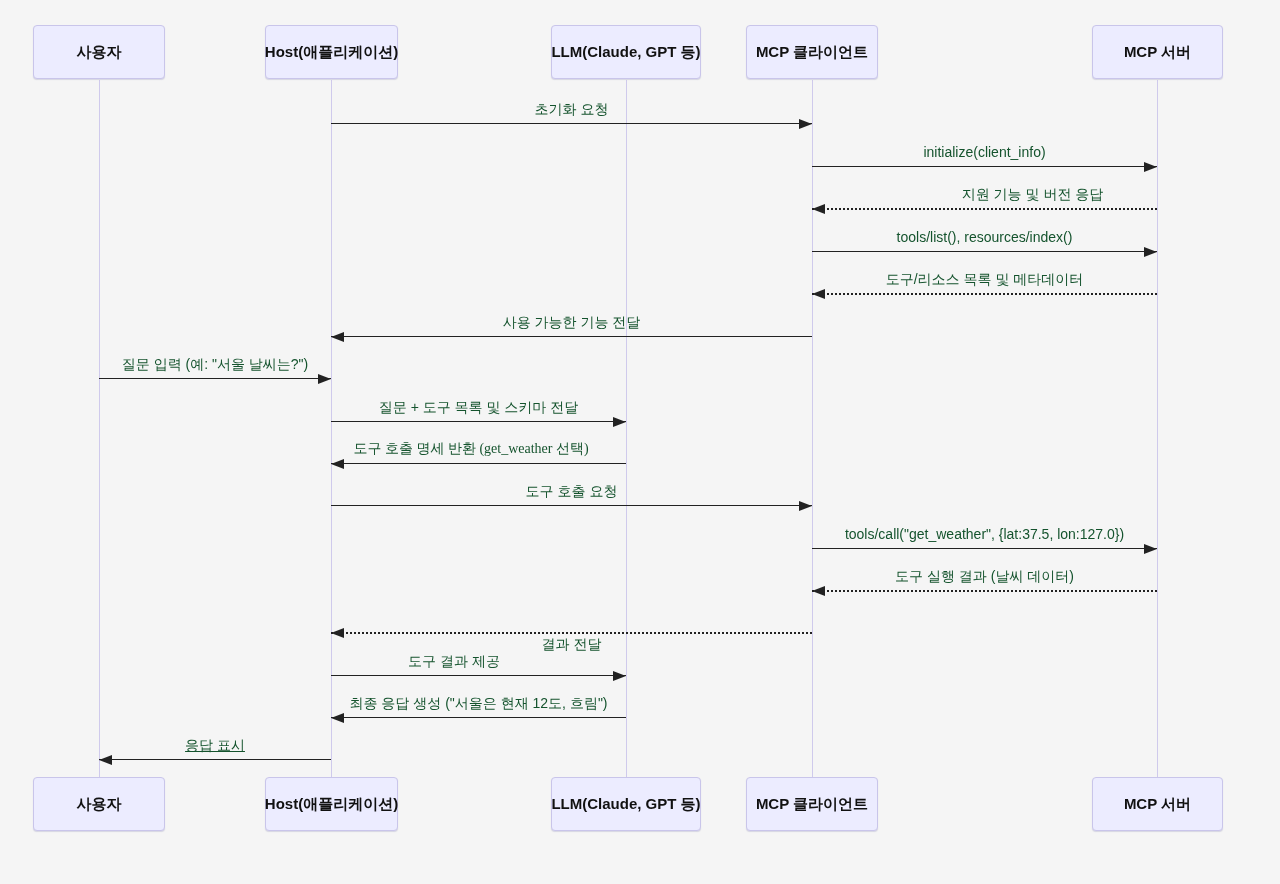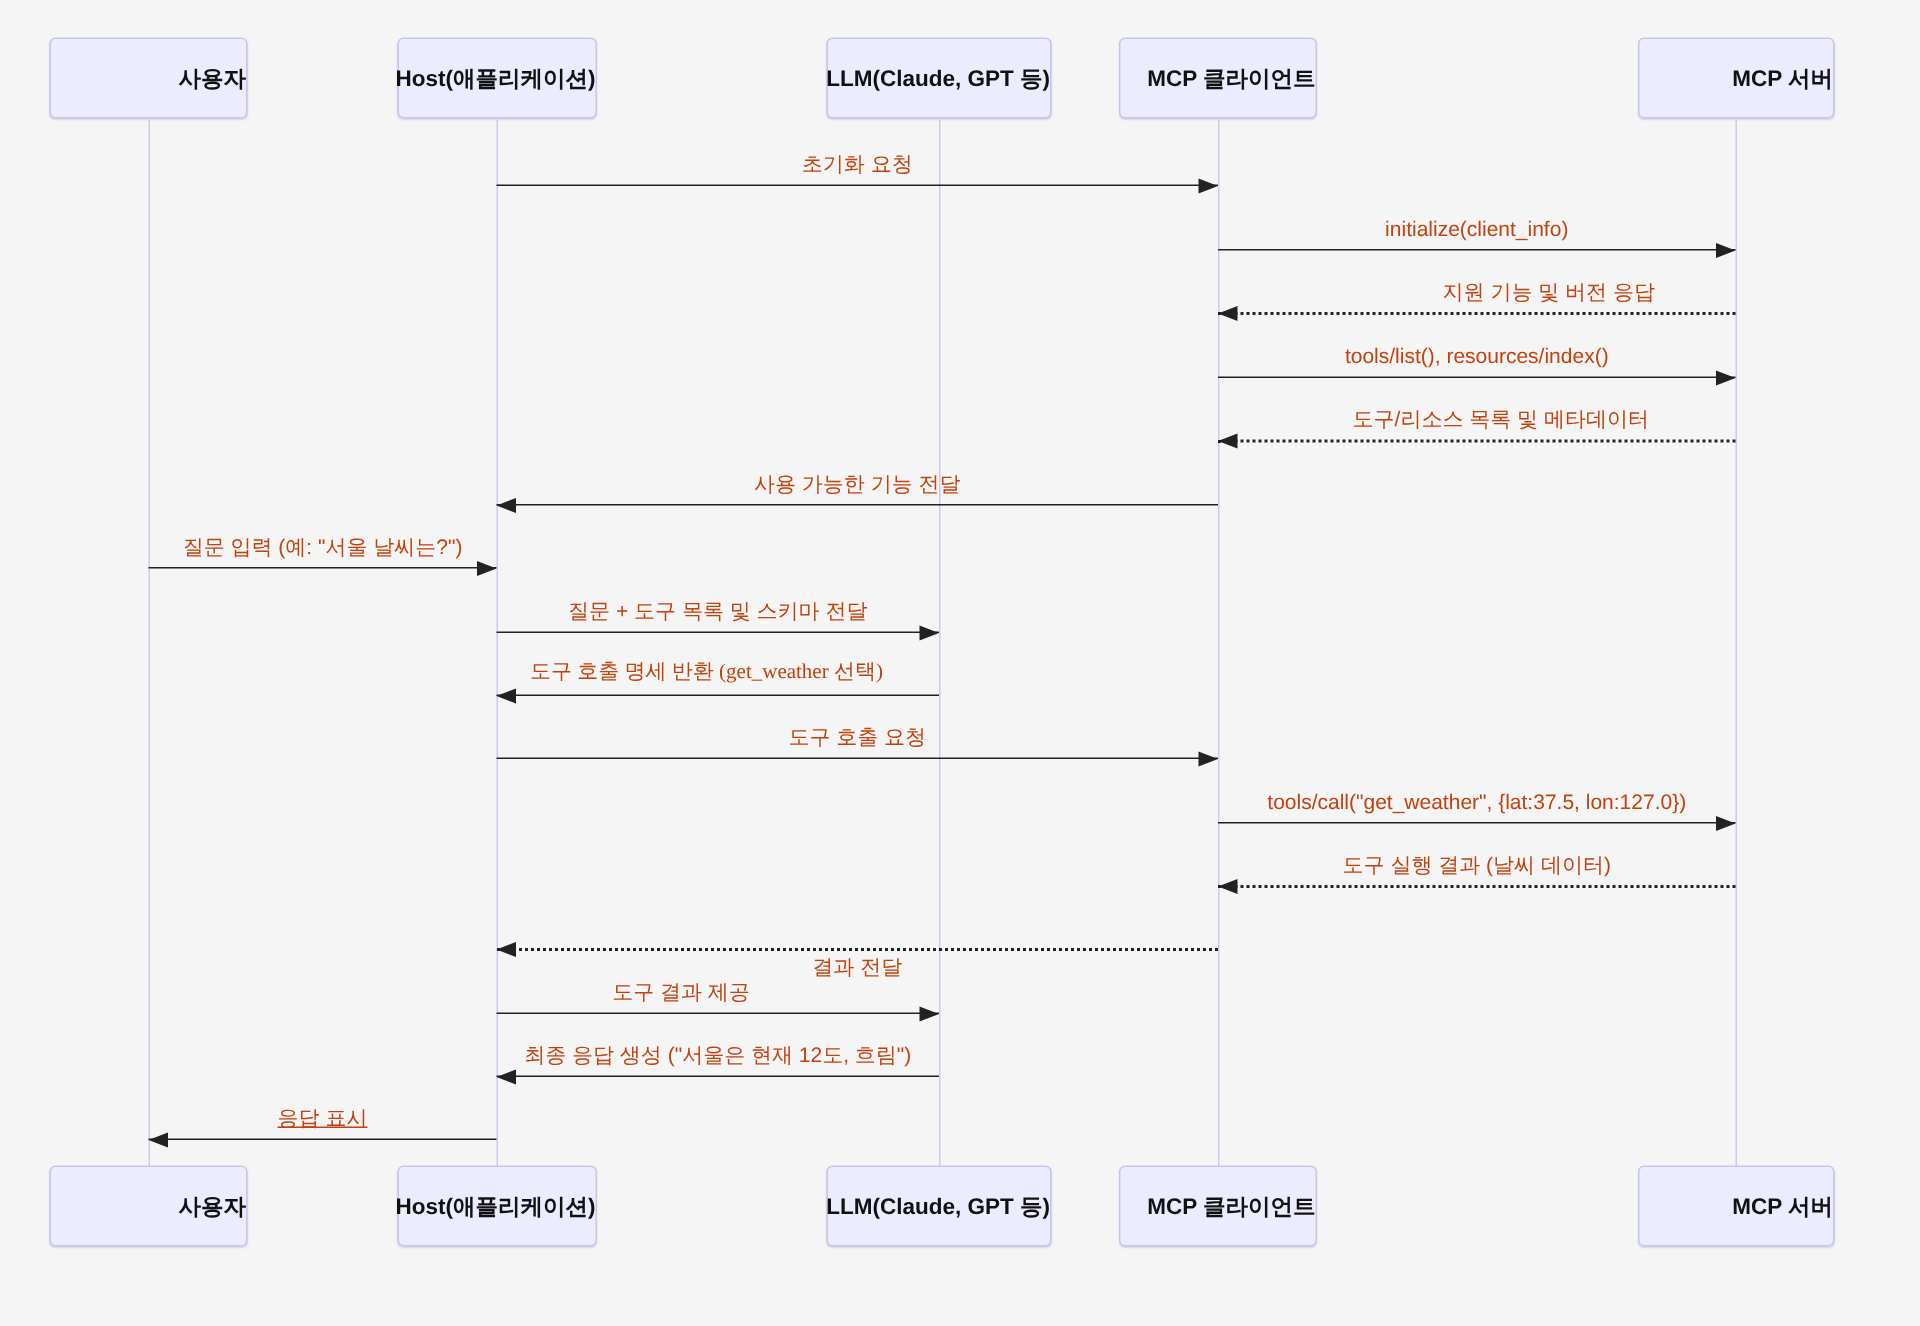--- a/index.html
+++ b/index.html
@@ -18,21 +18,21 @@
   }
   .actor-box {
     position: absolute;
     height: 54px;
     background: #ececff;
     border: 1px solid #c9c5ea;
     border-radius: 4px;
     box-shadow: 0 1px 1px rgba(120,120,170,0.25);
     display: flex;
     align-items: center;
-    justify-content: flex-end;
+    justify-content: center;
     font-size: 15px;
     font-weight: 600;
     color: #111;
     box-sizing: border-box;
     white-space: nowrap;
   }
   .msg-line {
     position: absolute;
     height: 0;
   }
@@ -43,21 +43,21 @@
     width: 0; height: 0;
     border-top: 5px solid transparent;
     border-bottom: 5px solid transparent;
   }
   .msg-arrowhead.right { border-left: 13px solid #222; }
   .msg-arrowhead.left  { border-right: 13px solid #222; }
   .msg-label {
     position: absolute;
     transform: translateX(-50%);
     font-size: 14px;
-    color: #c2410c;
+    color: #14532d;
     white-space: nowrap;
     text-align: right;
     line-height: 18px;
   }
 </style>
 </head>
 <body>
 
 <div id="stage">
     <div class="lifeline" style="left: 98.5px; top: 80px; height: 698px;"></div>
@@ -102,21 +102,21 @@
     <div class="msg-arrowhead right" style="top: 162px; left: 1144px;"></div>
     <div class="msg-label" style="left: 984.5px; top: 143px;">initialize(client_info)</div>
     <div class="msg-line dashed" style="left: 812px; top: 208px; width: 345px;"></div>
     <div class="msg-arrowhead left" style="top: 204px; left: 812px;"></div>
     <div class="msg-label" style="left: 984.5px; top: 185px; margin-left: 48px;">지원 기능 및 버전 응답</div>
     <div class="msg-line solid" style="left: 812px; top: 251px; width: 345px;"></div>
     <div class="msg-arrowhead right" style="top: 247px; left: 1144px;"></div>
     <div class="msg-label" style="left: 984.5px; top: 228px;">tools/list(), resources/index()</div>
     <div class="msg-line dashed" style="left: 812px; top: 293px; width: 345px;"></div>
     <div class="msg-arrowhead left" style="top: 289px; left: 812px;"></div>
-    <div class="msg-label" style="left: 984.5px; top: 270px; margin-left: 16px;">도구/리소스 목록 및 메타데이터</div>
+    <div class="msg-label" style="left: 984.5px; top: 270px;">도구/리소스 목록 및 메타데이터</div>
     <div class="msg-line solid" style="left: 331px; top: 336px; width: 481px;"></div>
     <div class="msg-arrowhead left" style="top: 332px; left: 331px;"></div>
     <div class="msg-label" style="left: 571.5px; top: 313px;">사용 가능한 기능 전달</div>
     <div class="msg-line solid" style="left: 99px; top: 378px; width: 232px;"></div>
     <div class="msg-arrowhead right" style="top: 374px; left: 318px;"></div>
     <div class="msg-label" style="left: 215px; top: 355px;">질문 입력 (예: "서울 날씨는?")</div>
     <div class="msg-line solid" style="left: 331px; top: 421px; width: 295px;"></div>
     <div class="msg-arrowhead right" style="top: 417px; left: 613px;"></div>
     <div class="msg-label" style="left: 478.5px; top: 398px;">질문 + 도구 목록 및 스키마 전달</div>
     <div class="msg-line solid" style="left: 331px; top: 463px; width: 295px;"></div>

